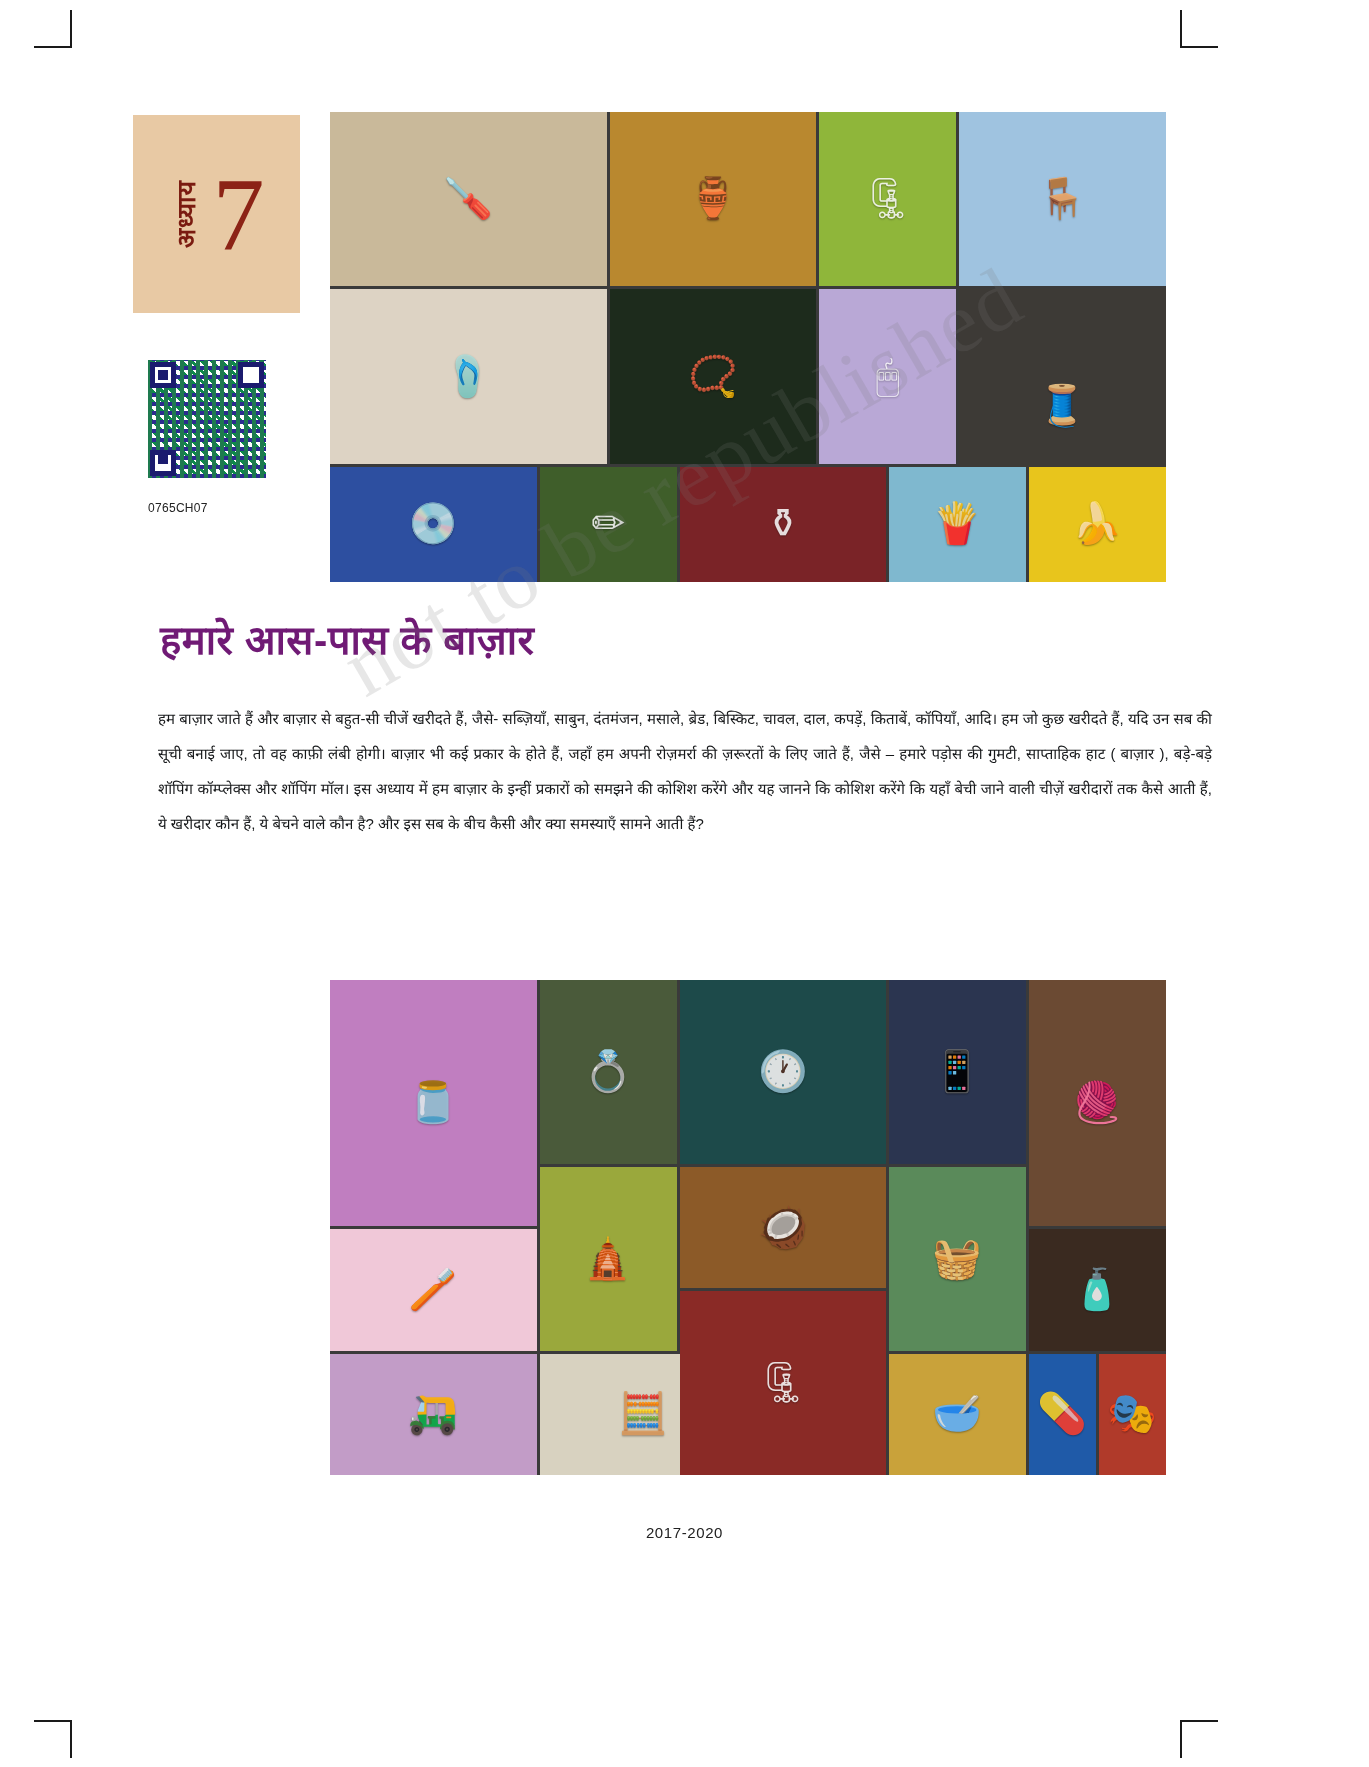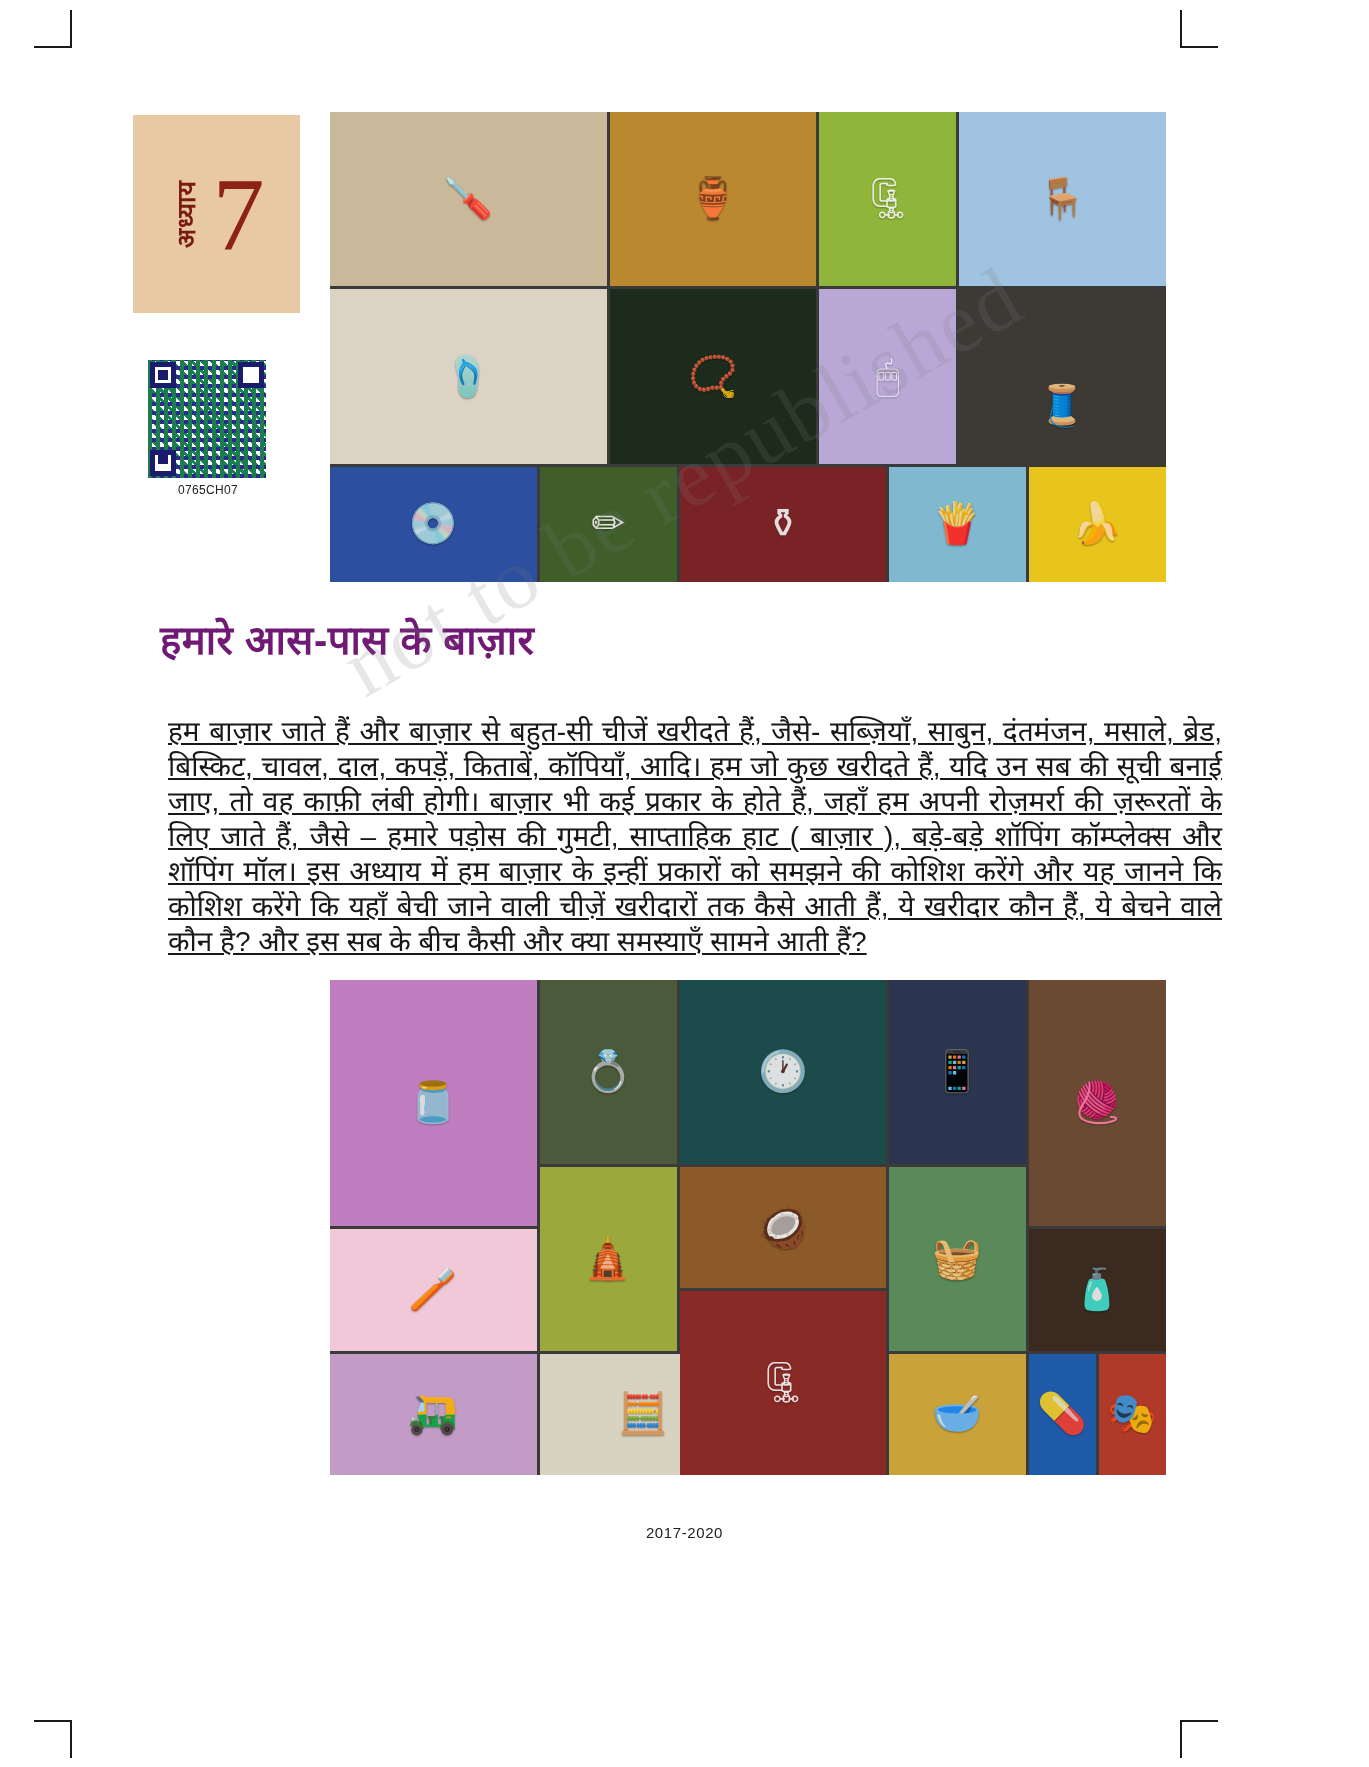--- a/index.html
+++ b/index.html
@@ -107,22 +107,21 @@
     position: absolute;
     left: 10px; top: 10px;
     width: 10px; height: 10px;
     background: #1b1b6e;
     box-shadow: 84px 0 0 #1b1b6e, 0 84px 0 #1b1b6e;
   }
   .qr-code-label {
     font-family: "Liberation Sans", sans-serif;
     font-size: 12px;
     color: #222;
-    margin-top: 5px;
-    text-align: center;
+    margin-top: 23px;
     letter-spacing: 0.3px;
   }
 
   
   .collage {
     position: absolute;
     display: grid;
     gap: 3px;
     background: #3a3a3a;
     overflow: hidden;
@@ -164,30 +163,29 @@
     left: 160px;
     top: 584px;
     font-family: "Liberation Sans", sans-serif;
     font-weight: bold;
     font-size: 40px;
     color: #701a75;
     letter-spacing: 0.5px;
   }
   .body-text {
     position: absolute;
-    left: 168px;
+    left: 158px;
     top: 686px;
     width: 1054px;
     font-family: "Liberation Sans", sans-serif;
-    font-size: 28px;
+    font-size: 15px;
     line-height: 35px;
     color: #16181a;
     text-align: justify;
     text-align-last: left;
-    text-decoration: underline;
   }
 
   
   .watermark {
     position: absolute;
     left: 300px;
     top: 430px;
     width: 760px;
     transform: rotate(-30deg);
     font-family: "Liberation Serif", serif;

